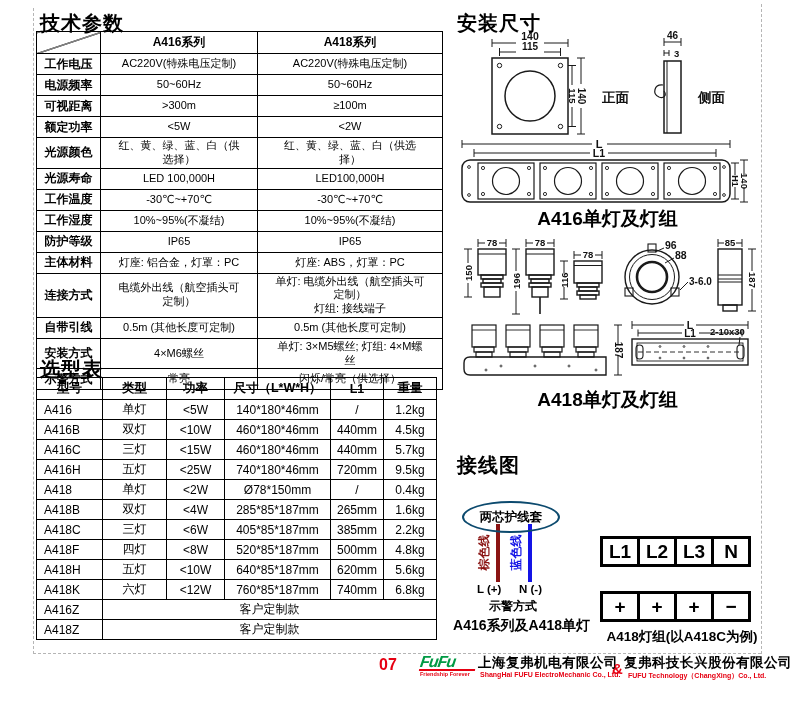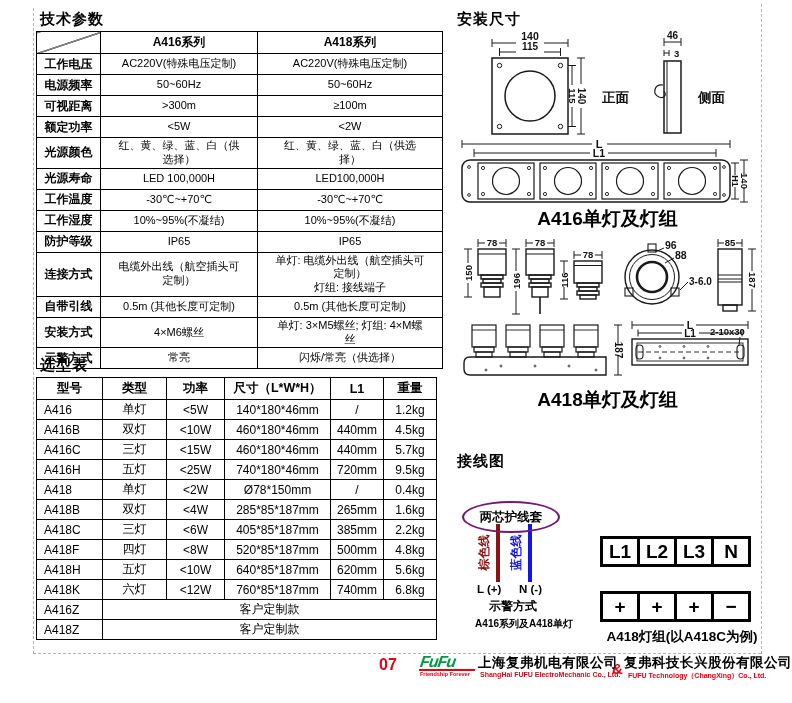--- a/index.html
+++ b/index.html
@@ -1,19 +1,19 @@
 <!DOCTYPE html>
 <html><head>
 <meta charset="utf-8">
 <style>
   html,body{margin:0;padding:0}
   body{width:792px;height:703px;position:relative;background:#fff;overflow:hidden;
        font-family:"Liberation Sans","DejaVu Sans",sans-serif;color:#000;}
   .abs{position:absolute}
-  .title{font-weight:bold;font-size:15px;letter-spacing:1px}
+  .title{font-weight:bold;font-size:20px;letter-spacing:1px}
   
   .vguide{border-left:1px dashed #b5b5b5;width:0}
   .hguide{border-top:1px dashed #b5b5b5;height:0}
   
   table{border-collapse:collapse;table-layout:fixed}
   .spec{width:406px}
   .spec th,.spec td{border:1px solid #000;padding:1px 17px;overflow:hidden;vertical-align:middle}
   .spec th{font-size:12px;height:19px;text-align:center}
   .spec td{font-size:11px;height:18px;text-align:center}
   .spec td.lab{font-weight:bold;font-size:12px;text-align:center;padding:1px 1px}
@@ -23,21 +23,21 @@
   .diag{background:linear-gradient(to bottom right,transparent 48.8%,#000 48.8%,#000 51.2%,transparent 51.2%)}
   .sel{width:400px}
   .sel th,.sel td{border:1px solid #000;padding:1px 2px;text-align:center;vertical-align:middle;overflow:hidden}
   .sel th{font-size:12.5px;height:19px}
   .sel td{font-size:12px;height:17px}
   .sel td.mod{text-align:left;padding-left:7px}
   
   svg text{fill:#111;stroke:none;font-family:"Liberation Sans","DejaVu Sans",sans-serif;font-weight:bold}
   .cap{font-weight:bold;font-size:19px;text-align:center}
   
-  .sleeve{width:94px;height:28px;border:2px solid #701a75;border-radius:50%;
+  .sleeve{width:94px;height:28px;border:2px solid #0c4a6e;border-radius:50%;
           display:flex;align-items:center;justify-content:center;
           font-weight:bold;font-size:12.5px;background:transparent;z-index:2}
   .wire{position:absolute;width:4px;z-index:1}
   .vlabel{position:absolute;width:46px;text-align:center;font-weight:bold;font-size:12px;transform:rotate(-90deg)}
   .wlbl{position:absolute;font-weight:bold;font-size:11.5px}
   .tblock{position:absolute;display:flex}
   .tcell{width:34px;height:25px;border:3px solid #000;margin-left:-3px;display:flex;
          align-items:center;justify-content:center;font-weight:bold;font-size:19px;background:#fff}
   .tcell:first-child{margin-left:0}
   
@@ -106,20 +106,25 @@
       </tr>
   <tr>
         <td class="lab">工作湿度</td>
         <td class="val">10%~95%(不凝结)</td>
         <td class="val">10%~95%(不凝结)</td>
       </tr>
   <tr>
         <td class="lab">防护等级</td>
         <td class="val">IP65</td>
         <td class="val">IP65</td>
+      </tr>
+  <tr>
+        <td class="lab">主体材料</td>
+        <td class="val">灯座: 铝合金，灯罩：PC</td>
+        <td class="val">灯座: ABS，灯罩：PC</td>
       </tr>
   <tr class="tall">
         <td class="lab">连接方式</td>
         <td class="val">电缆外出线（航空插头可定制）</td>
         <td class="val">单灯: 电缆外出线（航空插头可定制）
 灯组: 接线端子</td>
       </tr>
   <tr>
         <td class="lab">自带引线</td>
         <td class="val">0.5m (其他长度可定制)</td>
@@ -454,21 +459,21 @@
 <div class="abs title" style="left:457px;top:452px">接线图</div>
 
 <div class="abs sleeve" style="left:462px;top:501px">两芯护线套</div>
 <div class="wire" style="left:496px;top:524px;height:58px;background:#8a1413"></div>
 <div class="wire" style="left:528px;top:524px;height:58px;background:#1414e6"></div>
 <div class="vlabel" style="left:461px;top:544px;color:#8a1413">棕色线</div>
 <div class="vlabel" style="left:493px;top:544px;color:#1414e6">蓝色线</div>
 <div class="wlbl" style="left:477px;top:583px">L (+)</div>
 <div class="wlbl" style="left:519px;top:583px">N (-)</div>
 <div class="wlbl" style="left:489px;top:598px;font-size:12px">示警方式</div>
-<div class="abs cap" style="left:449px;top:617px;width:150px;text-align:center;font-size:10px">A416系列及A418单灯</div>
+<div class="abs cap" style="left:440px;top:617px;width:150px;text-align:right;font-size:14px">A416系列及A418单灯</div>
 
 <div class="tblock" style="left:600px;top:536px">
   <div class="tcell">L1</div>
   <div class="tcell">L2</div>
   <div class="tcell">L3</div>
   <div class="tcell">N</div>
 </div>
 <div class="tblock" style="left:600px;top:591px">
   <div class="tcell">+</div>
   <div class="tcell">+</div>

